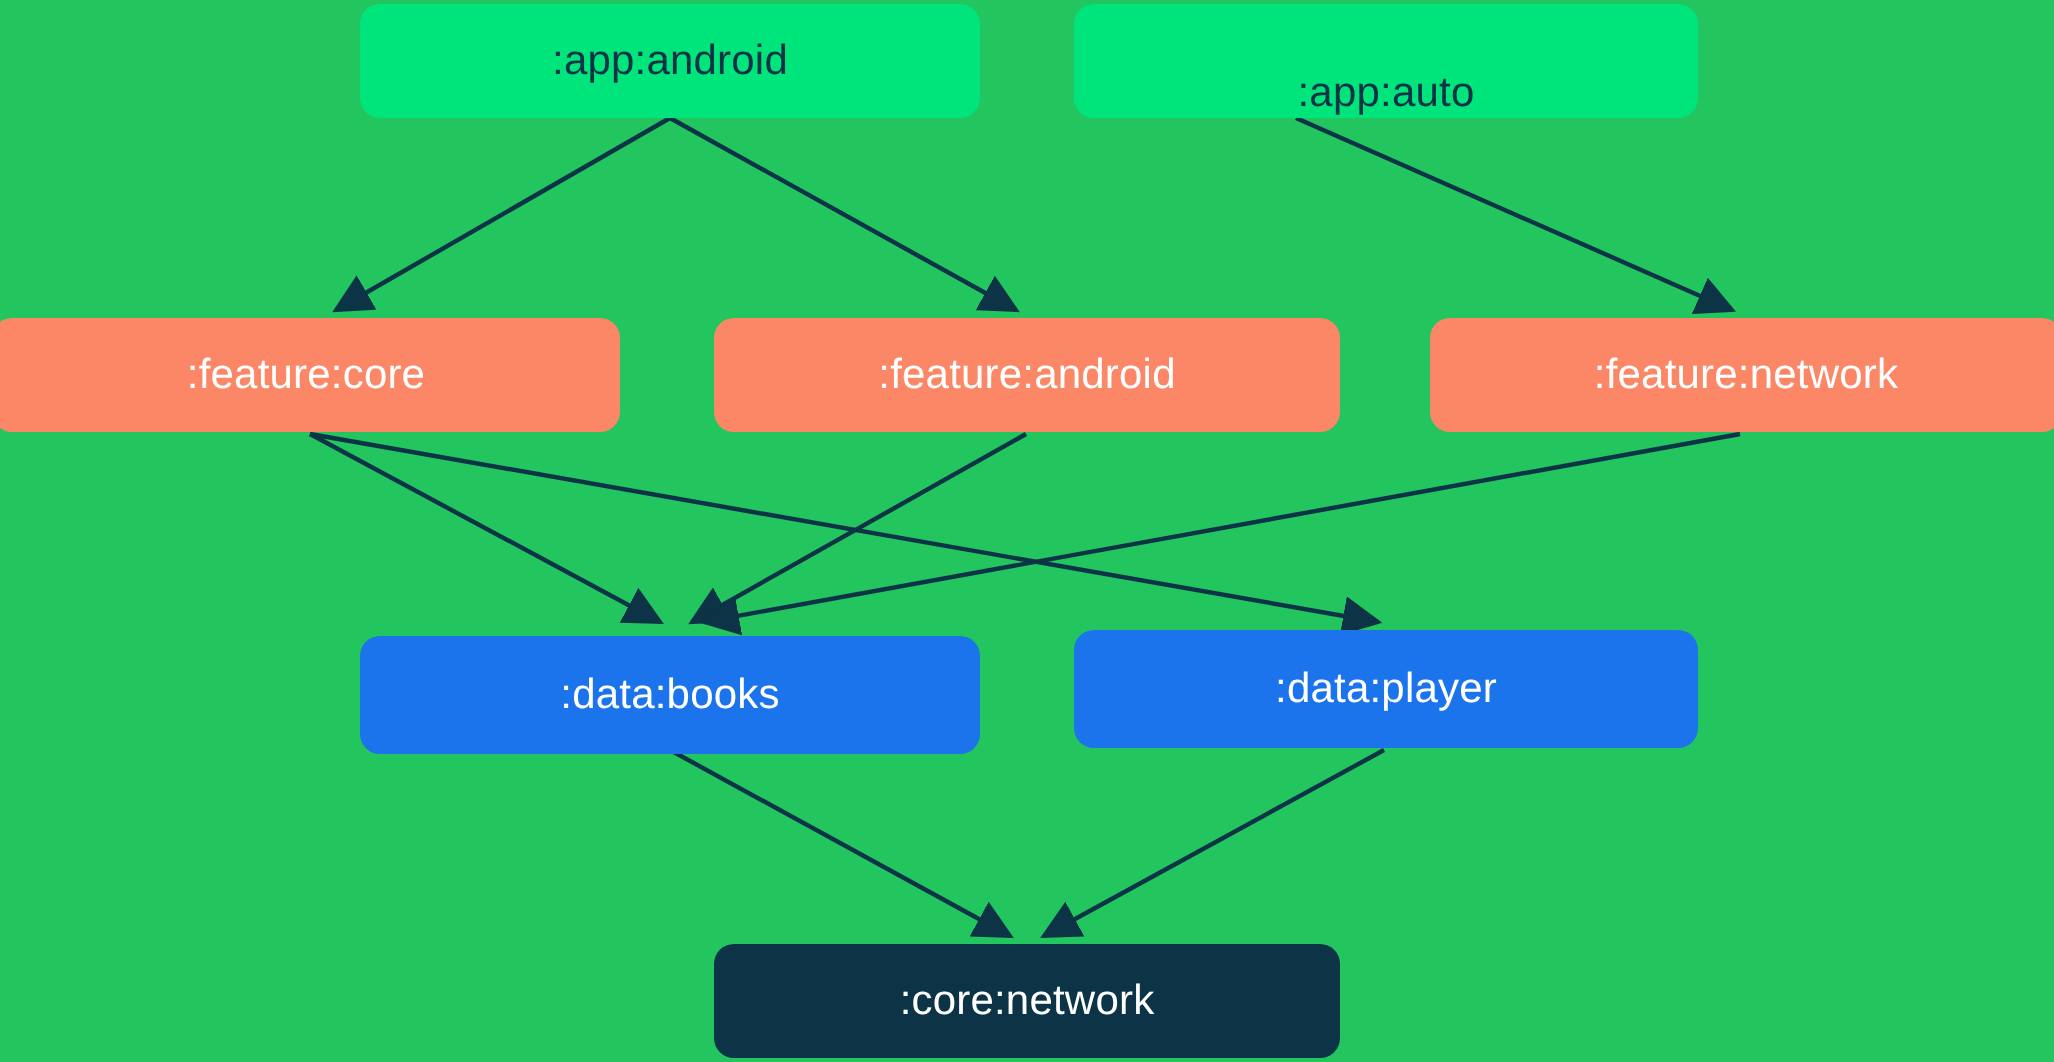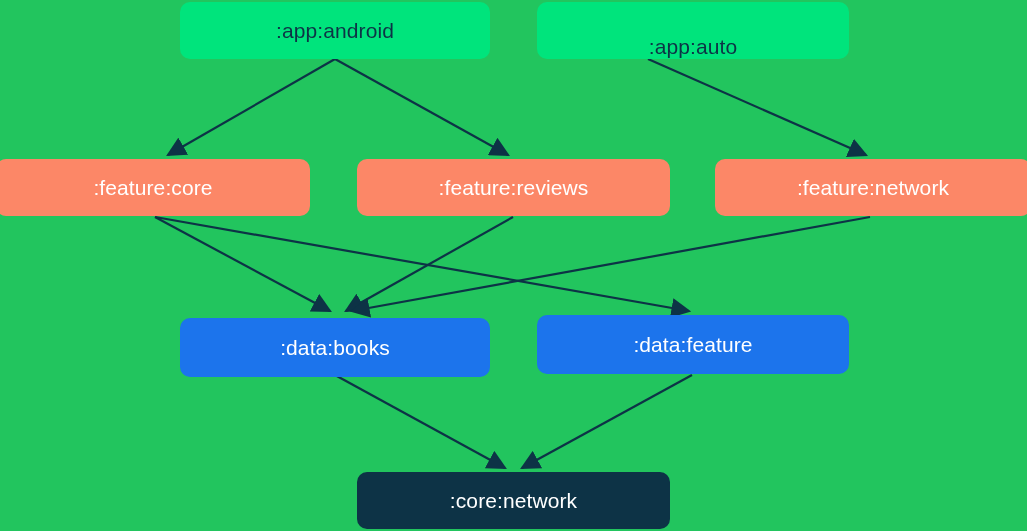--- a/index.html
+++ b/index.html
@@ -86,32 +86,32 @@
 
   <div class="node node-app" style="left: 537px; top: 2px; width: 312px; height: 57px; background: rgb(0, 228, 124); color: rgb(13, 51, 70); align-items: flex-end;">
       <span>:app:auto</span>
     </div>
 
   <div class="node node-feature" style="left: -4px; top: 159px; width: 314px; height: 57px; background: rgb(252, 135, 103); color: rgb(255, 255, 255);">
       <span>:feature:core</span>
     </div>
 
   <div class="node node-feature" style="left: 357px; top: 159px; width: 313px; height: 57px; background: rgb(252, 135, 103); color: rgb(255, 255, 255);">
-      <span>:feature:reviews</span>
+      <span>:feature:android</span>
     </div>
 
   <div class="node node-feature" style="left: 715px; top: 159px; width: 316px; height: 57px; background: rgb(252, 135, 103); color: rgb(255, 255, 255);">
       <span>:feature:network</span>
     </div>
 
   <div class="node node-data" style="left: 180px; top: 318px; width: 310px; height: 59px; background: rgb(28, 116, 236); color: rgb(255, 255, 255);">
       <span>:data:books</span>
     </div>
 
   <div class="node node-data" style="left: 537px; top: 315px; width: 312px; height: 59px; background: rgb(28, 116, 236); color: rgb(255, 255, 255);">
-      <span>:data:feature</span>
+      <span>:data:player</span>
     </div>
 
   <div class="node node-core" style="left: 357px; top: 472px; width: 313px; height: 57px; background: rgb(13, 51, 70); color: rgb(255, 255, 255);">
       <span>:core:network</span>
     </div>
 
 </div>
 
 </body></html>

